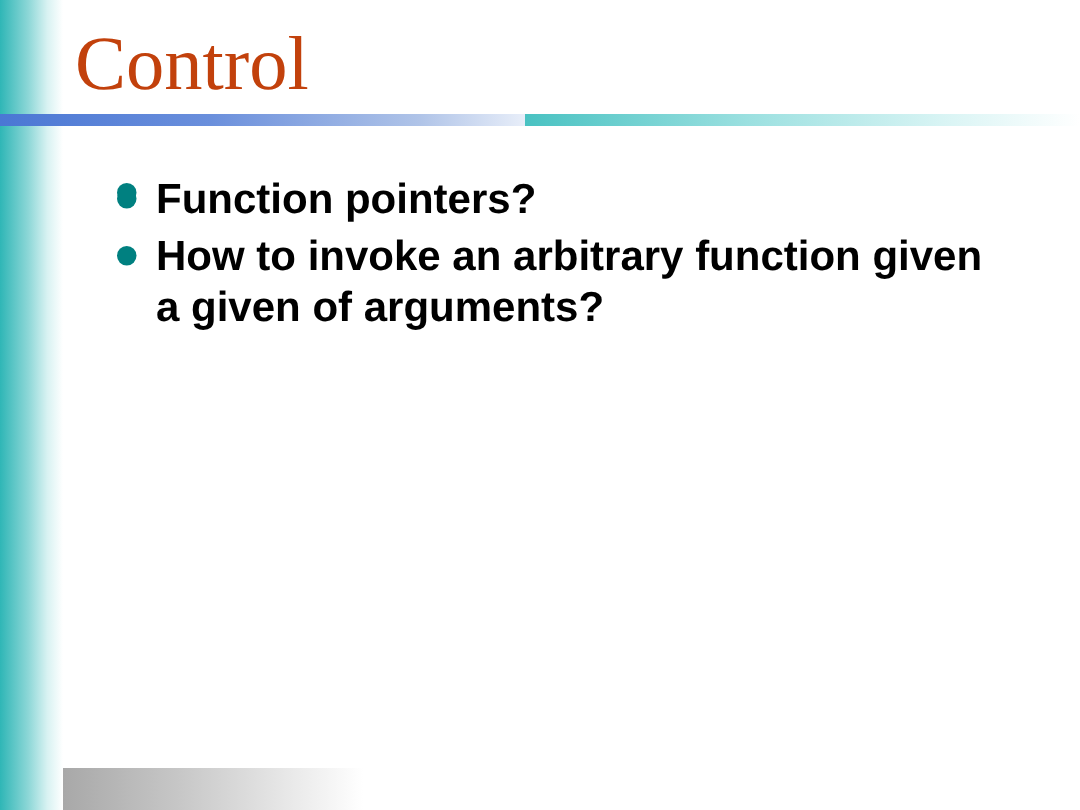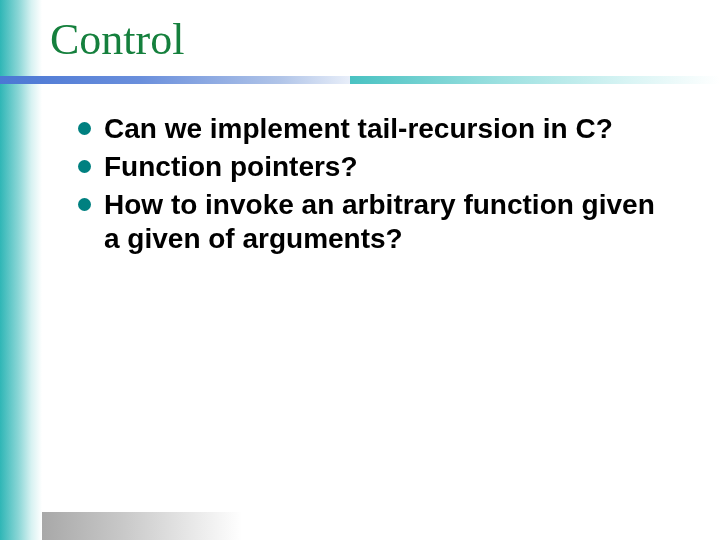--- a/index.html
+++ b/index.html
@@ -25,22 +25,22 @@
     width: 42px;
     height: 540px;
     background: linear-gradient(to right, #2fb6b6 0%, #8dd7d7 45%, #d8f2f2 75%, #ffffff 100%);
   }
   
   .title {
     position: absolute;
     left: 50px;
     top: 14px;
     font-family: "Times New Roman", Times, serif;
-    font-size: 44px;
-    color: #15803d;
+    font-size: 51px;
+    color: #c2410c;
     font-weight: 400;
   }
   
   .underline-strip {
     position: absolute;
     left: 0;
     top: 76px;
     width: 720px;
     height: 8px;
   }
@@ -105,21 +105,20 @@
   <div class="title">Control</div>
 
   <div class="underline-strip">
     <div class="underline-left"></div>
     <div class="underline-right"></div>
   </div>
 
   <div class="body">
     <div class="bullet-item">
       <span class="bullet-dot"></span>
-      <span>Can we implement tail-recursion in C?</span>
     </div>
     <div class="bullet-item">
       <span class="bullet-dot"></span>
       <span>Function pointers?</span>
     </div>
     <div class="bullet-item">
       <span class="bullet-dot"></span>
       <span>How to invoke an arbitrary function given a given of arguments?</span>
     </div>
   </div>

